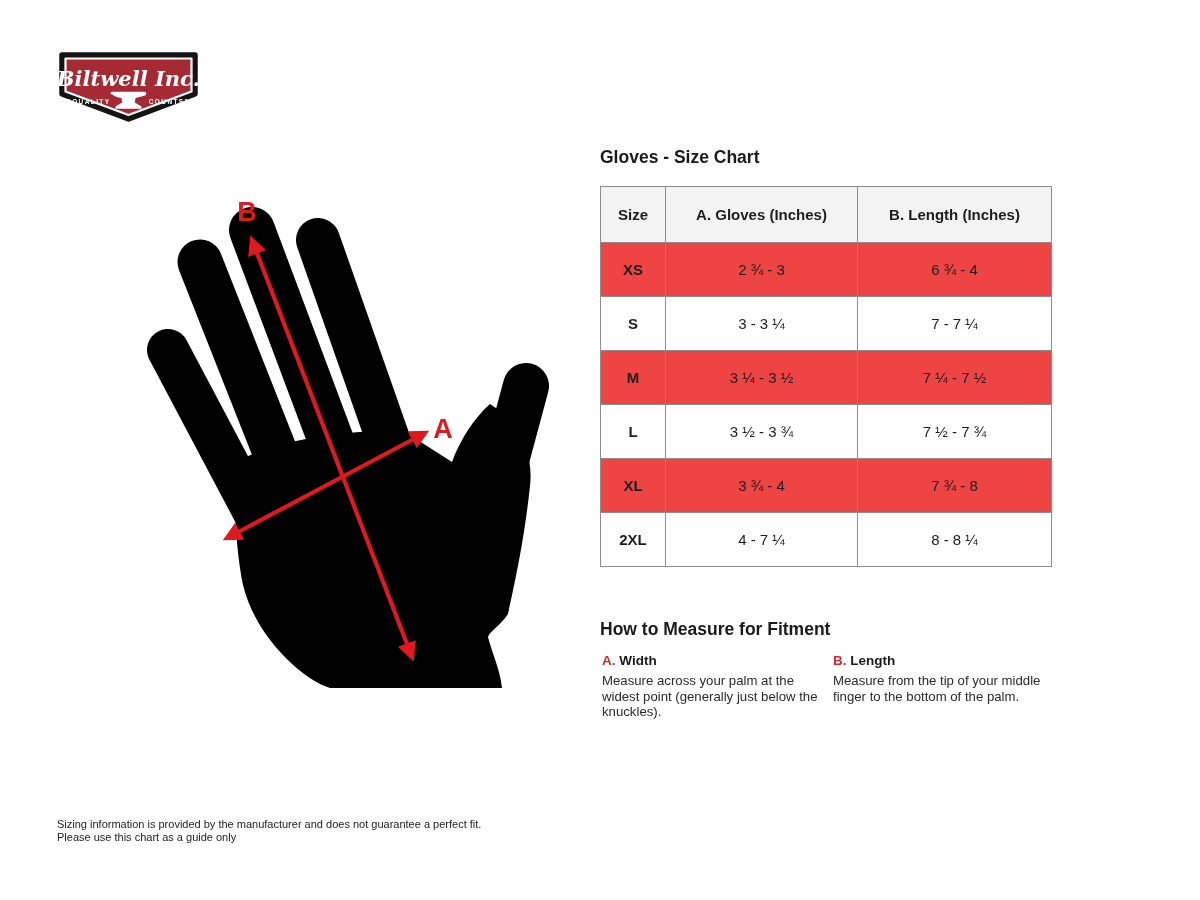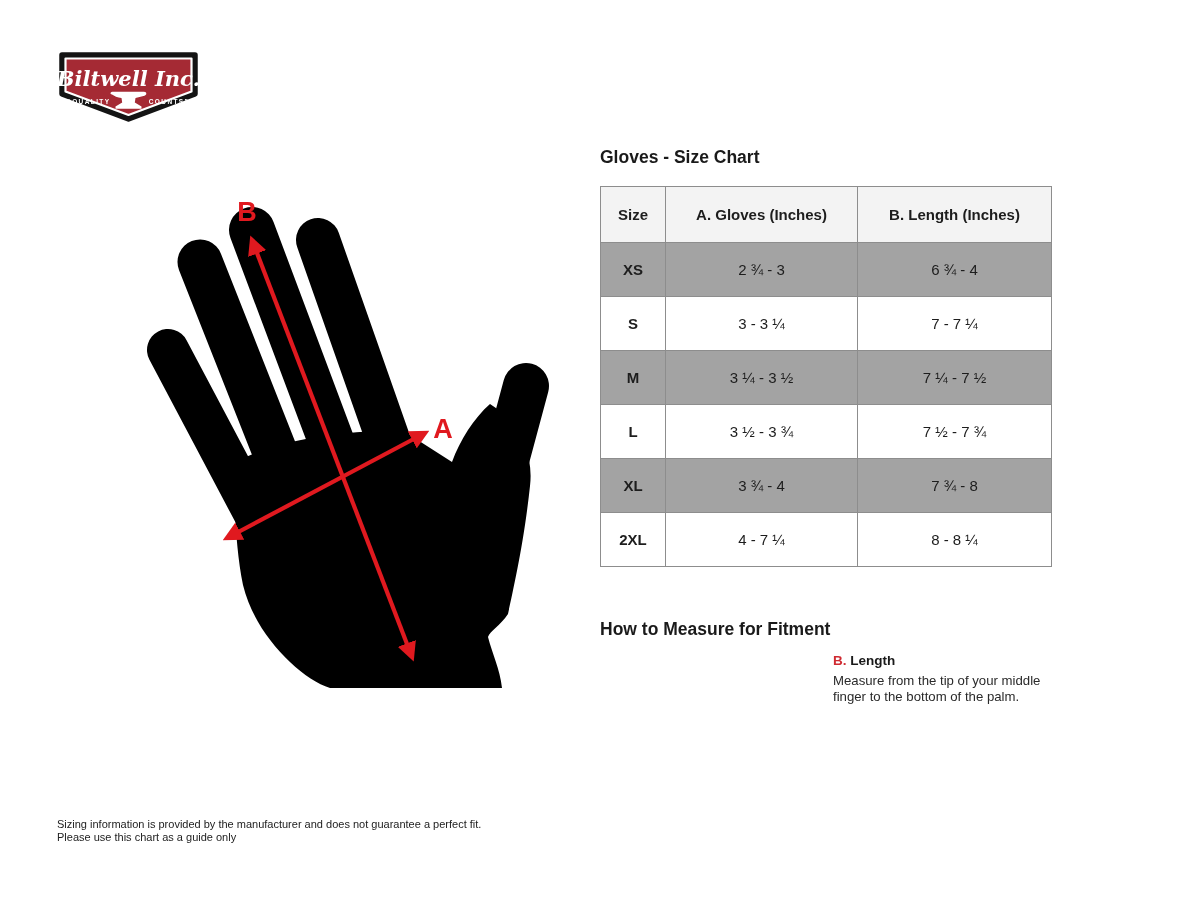--- a/index.html
+++ b/index.html
@@ -39,21 +39,21 @@
     font-size: 15px; color: #1d1d1d;
   }
   .size-table th, .size-table td {
     border: 1px solid #8d8d8d;
     text-align: center; vertical-align: middle;
     padding: 3px;
   }
   .size-table th { height: 56px; font-size: 15px; font-weight: bold; background: #f3f3f3; }
   .size-table td { height: 54px; }
   .size-table td.size-cell { font-weight: bold; }
-  .size-table tr.shade td { background: #a3a3a3; }
+  .size-table tr.shade td { background: #ef4444; }
   .size-table tr.plain td { background: #ffffff; }
   .col-size { width: 65px; }
   .col-width { width: 192px; }
   .col-length { width: 194px; }
   
   .measure-title {
     position: absolute; left: 600px; top: 619px;
     font-size: 17.5px; font-weight: bold; color: #1a1a1a;
   }
   .measure-col-a { position: absolute; left: 602px; top: 653px; width: 224px; }
@@ -163,20 +163,27 @@
       <tr class="plain">
         <td class="size-cell">2XL</td>
         <td>4 - 7 ¼</td>
         <td>8 - 8 ¼</td>
       </tr>
     </tbody>
   </table>
 
   <div class="measure-title">How to Measure for Fitment</div>
 
+  <div class="measure-col-a">
+    <div class="measure-head">
+      <span class="red-letter">A.</span>
+      <span>Width</span>
+    </div>
+    <div class="measure-body">Measure across your palm at the widest point (generally just below the knuckles).</div>
+  </div>
 
   <div class="measure-col-b">
     <div class="measure-head">
       <span class="red-letter">B.</span>
       <span>Length</span>
     </div>
     <div class="measure-body">Measure from the tip of your middle finger to the bottom of the palm.</div>
   </div>
 
   <div class="footnote">

